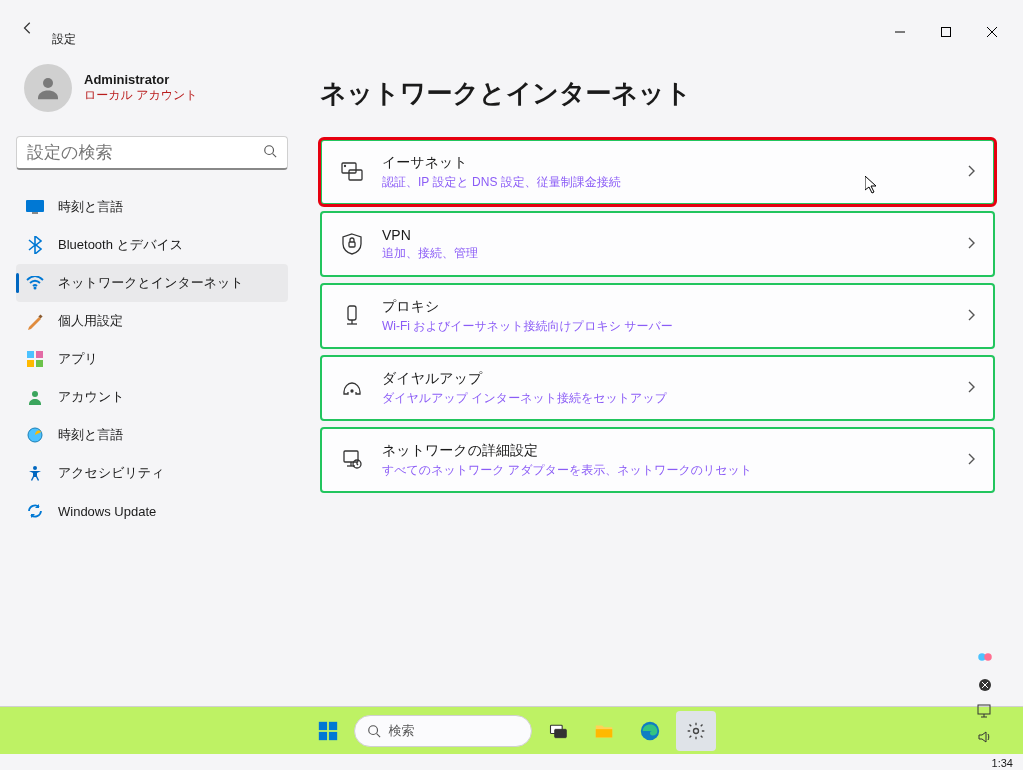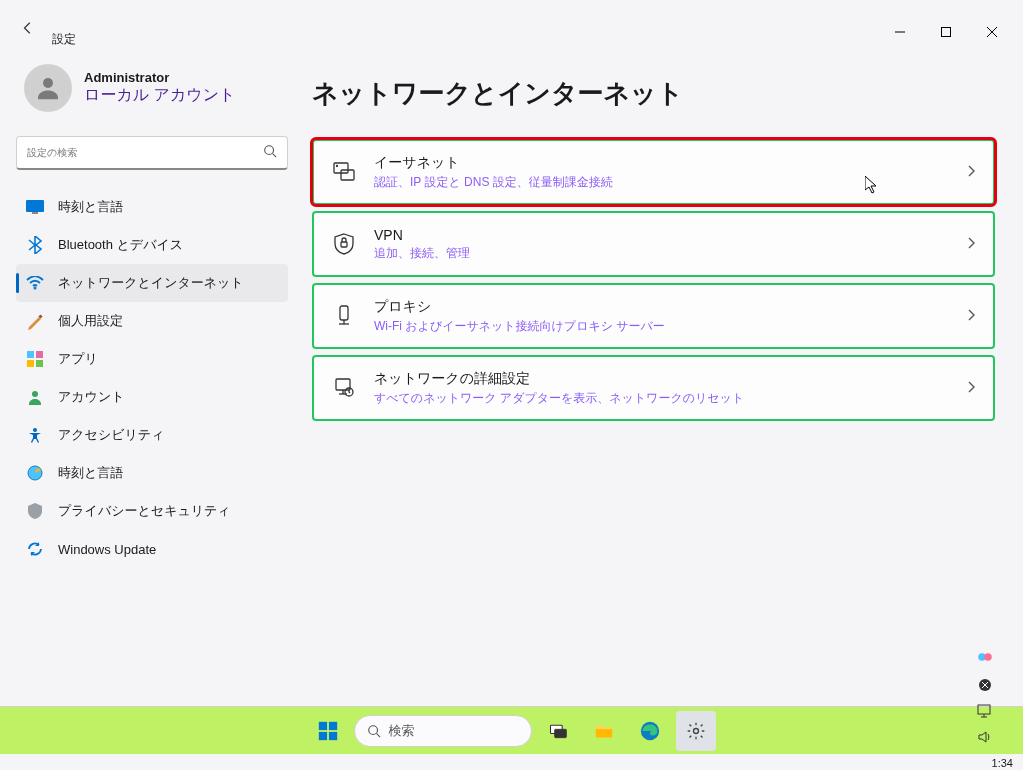--- a/index.html
+++ b/index.html
@@ -31,56 +31,57 @@
   display: flex;
 }
 .winctrl div {
   width: 46px; height: 32px;
   display: flex; align-items: center; justify-content: center;
   cursor: pointer;
 }
 .content {
   display: flex;
   height: calc(100% - 48px - 48px);
+  gap: 8px;
 }
 .sidebar {
   width: 300px;
   padding: 0 12px 0 16px;
   flex-shrink: 0;
 }
 .profile {
   display: flex;
   align-items: center;
   gap: 12px;
   padding: 16px 8px 20px;
 }
 .avatar {
   width: 48px; height: 48px;
   border-radius: 50%;
   background: #d0d0d0;
   display: flex; align-items: center; justify-content: center;
   color: #6b6b6b;
 }
 .profile-name { font-weight: 600; font-size: 13px; }
-.profile-sub { font-size: 16px; color: #4c1d95; }
+.profile-sub { font-size: 12px; color: #b91c1c; }
 .search {
   display: flex;
   align-items: center;
   background: #fff;
   border: 1px solid #d0d0d0;
   border-bottom: 2px solid #888;
   border-radius: 4px;
   height: 34px;
   padding: 0 10px;
   margin: 4px 0 18px;
 }
 .search input {
   border: none; outline: none;
   flex: 1;
-  font-size: 10px;
+  font-size: 17px;
   background: transparent;
 }
 .search-icon { color: #555; }
 .nav-item {
   display: flex;
   align-items: center;
   gap: 14px;
   height: 38px;
   padding: 0 10px;
   border-radius: 4px;
@@ -291,44 +292,36 @@
           <span class="nav-icon">
             <svg width="16" height="16" viewBox="0 0 16 16" fill="#3ba55d">
               <circle cx="8" cy="5" r="3"></circle>
               <path d="M2 15c0-3 3-5 6-5s6 2 6 5v1H2z"></path>
             </svg>
           </span>
           <span>アカウント</span>
         </div>
         <div class="nav-item">
           <span class="nav-icon">
-            <svg width="16" height="16" viewBox="0 0 16 16" fill="#0067c0">
-              <circle cx="8" cy="3" r="2"></circle>
-              <path d="M2 6h12l-4 2v3l2 4-1 1-2-4h-2l-2 4-1-1 2-4V8z"></path>
-            </svg>
-          </span>
-          <span>アクセシビリティ</span>
-        </div>
-        <div class="nav-item">
-          <span class="nav-icon">
             <svg width="16" height="16" viewBox="0 0 16 16">
               <circle cx="8" cy="8" r="7" fill="#4cc2ff"></circle>
               <circle cx="8" cy="8" r="7" fill="none" stroke="#1b7fb5"></circle>
               <path d="M8 8c0-4 4-6 6-3" fill="#ffb900"></path>
             </svg>
           </span>
           <span>時刻と言語</span>
         </div>
         <div class="nav-item">
           <span class="nav-icon">
-            <svg width="14" height="16" viewBox="0 0 14 16">
-              <path d="M7 0l7 3v5c0 4-3 7-7 8-4-1-7-4-7-8V3z" fill="#9aa0a6"></path>
-            </svg>
-          </span>
-          <span>プライバシーとセキュリティ</span>
+            <svg width="16" height="16" viewBox="0 0 16 16" fill="#0067c0">
+              <circle cx="8" cy="3" r="2"></circle>
+              <path d="M2 6h12l-4 2v3l2 4-1 1-2-4h-2l-2 4-1-1 2-4V8z"></path>
+            </svg>
+          </span>
+          <span>アクセシビリティ</span>
         </div>
         <div class="nav-item">
           <span class="nav-icon">
             <svg width="16" height="16" viewBox="0 0 16 16">
               <path d="M2 8a6 6 0 0 1 10-4M14 8a6 6 0 0 1-10 4" stroke="#0078d4" stroke-width="1.8" fill="none"></path>
               <path d="M12 1v4h-4M4 15v-4h4" fill="#0078d4"></path>
             </svg>
           </span>
           <span>Windows Update</span>
         </div>
@@ -374,20 +367,36 @@
           <div class="card-icon">
             <svg width="16" height="22" viewBox="0 0 16 22" stroke="#333" fill="none" stroke-width="1.3">
               <rect x="4" y="1" width="8" height="14" rx="2"></rect>
               <line x1="8" y1="15" x2="8" y2="19"></line>
               <line x1="3" y1="19" x2="13" y2="19"></line>
             </svg>
           </div>
     <div class="card-text">
       <div class="card-title">プロキシ</div>
       <div class="card-sub">Wi-Fi およびイーサネット接続向けプロキシ サーバー</div>
+    </div>
+    <div class="chevron"><svg width="8" height="12" viewBox="0 0 8 12">
+              <path d="M2 1l5 5-5 5" stroke="#555" fill="none" stroke-width="1.4"></path>
+            </svg></div>
+        </div>
+        <div class="card">
+          <div class="card-icon">
+            <svg width="22" height="16" viewBox="0 0 22 16" stroke="#333" fill="none" stroke-width="1.3">
+              <path d="M3 12c0-5 4-9 8-9s8 4 8 9"></path>
+              <path d="M3 12v2h4v-2M15 12v2h4v-2"></path>
+              <circle cx="11" cy="11" r="1" fill="#333"></circle>
+            </svg>
+          </div>
+    <div class="card-text">
+      <div class="card-title">ダイヤルアップ</div>
+      <div class="card-sub">ダイヤルアップ インターネット接続をセットアップ</div>
     </div>
     <div class="chevron"><svg width="8" height="12" viewBox="0 0 8 12">
               <path d="M2 1l5 5-5 5" stroke="#555" fill="none" stroke-width="1.4"></path>
             </svg></div>
         </div>
         <div class="card">
           <div class="card-icon">
             <svg width="20" height="20" viewBox="0 0 20 20" stroke="#333" fill="none" stroke-width="1.3">
               <rect x="2" y="1" width="14" height="11" rx="1"></rect>
               <line x1="9" y1="12" x2="9" y2="16"></line>

